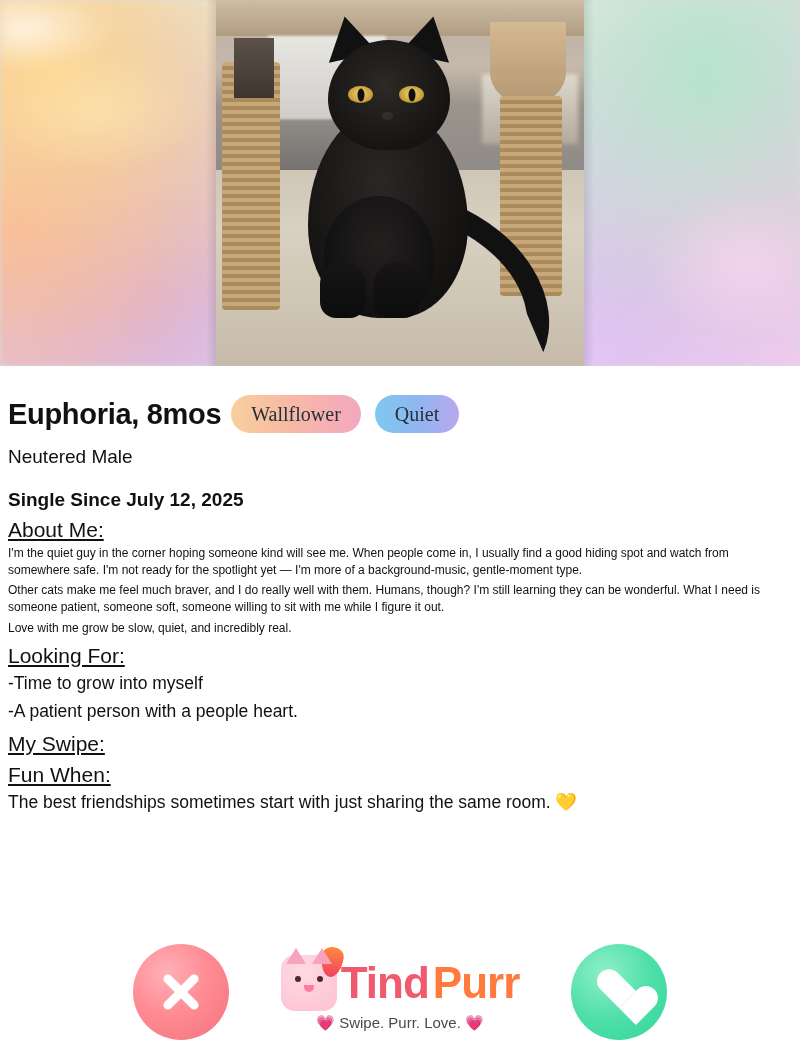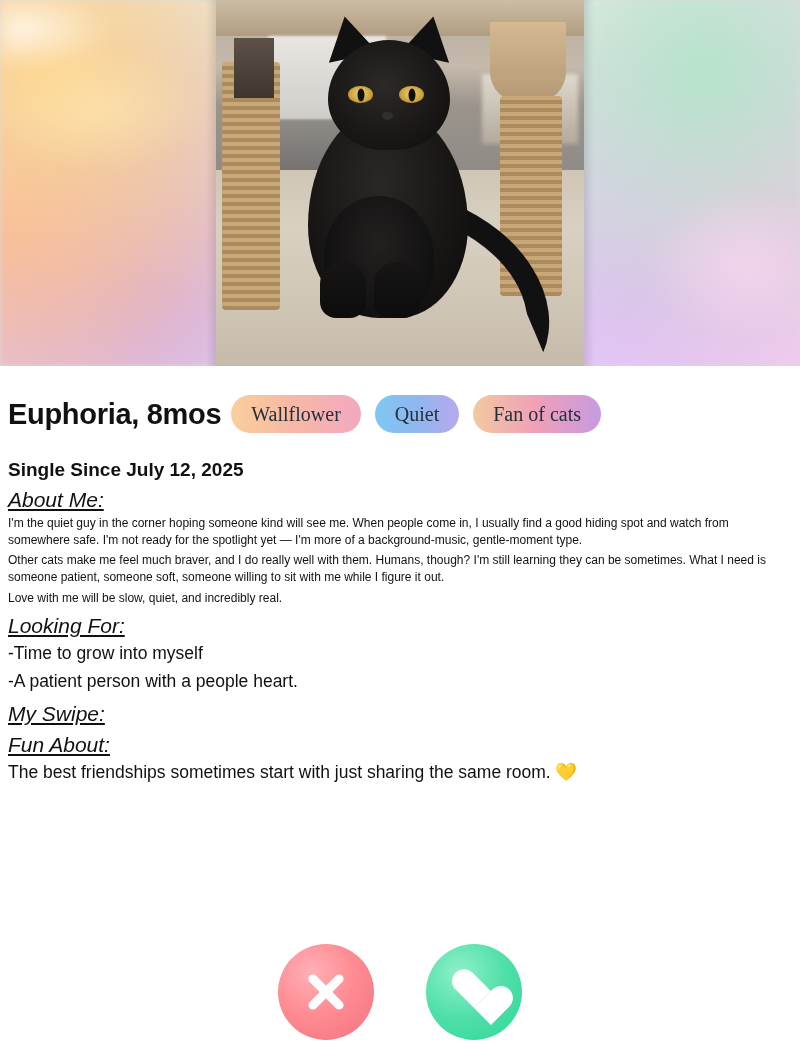--- a/index.html
+++ b/index.html
@@ -208,21 +208,20 @@
   .tag-3 { background: linear-gradient(90deg, #f2c9a0 0%, #ef9fb8 50%, #c79ae0 100%); }
 
   .subtle { font-size: 19px; margin-top: 8px; }
   .bold-line { font-size: 19px; font-weight: bold; margin-top: 21px; }
 
   .section-head {
     font-size: 21px;
     font-weight: normal;
     text-decoration: underline;
     margin-top: 7px;
-    font-style: italic;
   }
   .para {
     font-size: 12px;
     line-height: 1.43;
     margin-top: 3px;
   }
   .line { font-size: 17.5px; line-height: 1.45; margin-top: 3px; }
 
   
   .footer {
@@ -353,45 +352,60 @@
     <div class="photo-shadow-right"></div>
   </div>
 
   <div class="info">
 
     <div class="name-row">
       <div class="pet-name">Euphoria, 8mos</div>
       <div class="tags">
         <div class="tag tag-1">Wallflower</div>
         <div class="tag tag-2">Quiet</div>
-        <div class="tag tag-3">Fan of cats</div>
       </div>
     </div>
 
+    <div class="subtle">Neutered Male</div>
     <div class="bold-line">Single Since July 12, 2025</div>
 
     <div class="section-head">About Me:</div>
     <div class="para">I'm the quiet guy in the corner hoping someone kind will see me. When people come in, I usually find a good hiding spot and watch from somewhere safe. I'm not ready for the spotlight yet — I'm more of a background-music, gentle-moment type.</div>
-    <div class="para"> Other cats make me feel much braver, and I do really well with them. Humans, though? I'm still learning they can be sometimes. What I need is someone patient, someone soft, someone willing to sit with me while I figure it out.</div>
-    <div class="para"> Love with me will be slow, quiet, and incredibly real.</div>
+    <div class="para"> Other cats make me feel much braver, and I do really well with them. Humans, though? I'm still learning they can be wonderful. What I need is someone patient, someone soft, someone willing to sit with me while I figure it out.</div>
+    <div class="para"> Love with me grow be slow, quiet, and incredibly real.</div>
 
     <div class="section-head">Looking For:</div>
     <div class="line">-Time to grow into myself</div>
     <div class="line">-A patient person with a people heart.</div>
 
     <div class="section-head">My Swipe:</div>
 
-    <div class="section-head">Fun About:</div>
+    <div class="section-head">Fun When:</div>
     <div class="line">The best friendships sometimes start with just sharing the same room. 💛</div>
   </div>
 
   <div class="footer">
     <div class="circle-btn nope">
       <span class="x-mark"></span>
     </div>
 
+    <div class="brand">
+      <div class="brand-logo-row">
+        <span class="cat-badge">
+          <span class="flame"></span>
+          <span class="face">
+            <span class="eye l"></span>
+            <span class="eye r"></span>
+            <span class="mouth"></span>
+          </span>
+        </span>
+        <span class="brand-word brand-tind">Tind</span>
+        <span class="brand-word brand-purr">Purr</span>
+      </div>
+      <div class="brand-tag">💗 Swipe. Purr. Love. 💗</div>
+    </div>
 
     <div class="circle-btn like">
       <span class="heart"></span>
     </div>
   </div>
 
 </div>
 
 </body></html>

